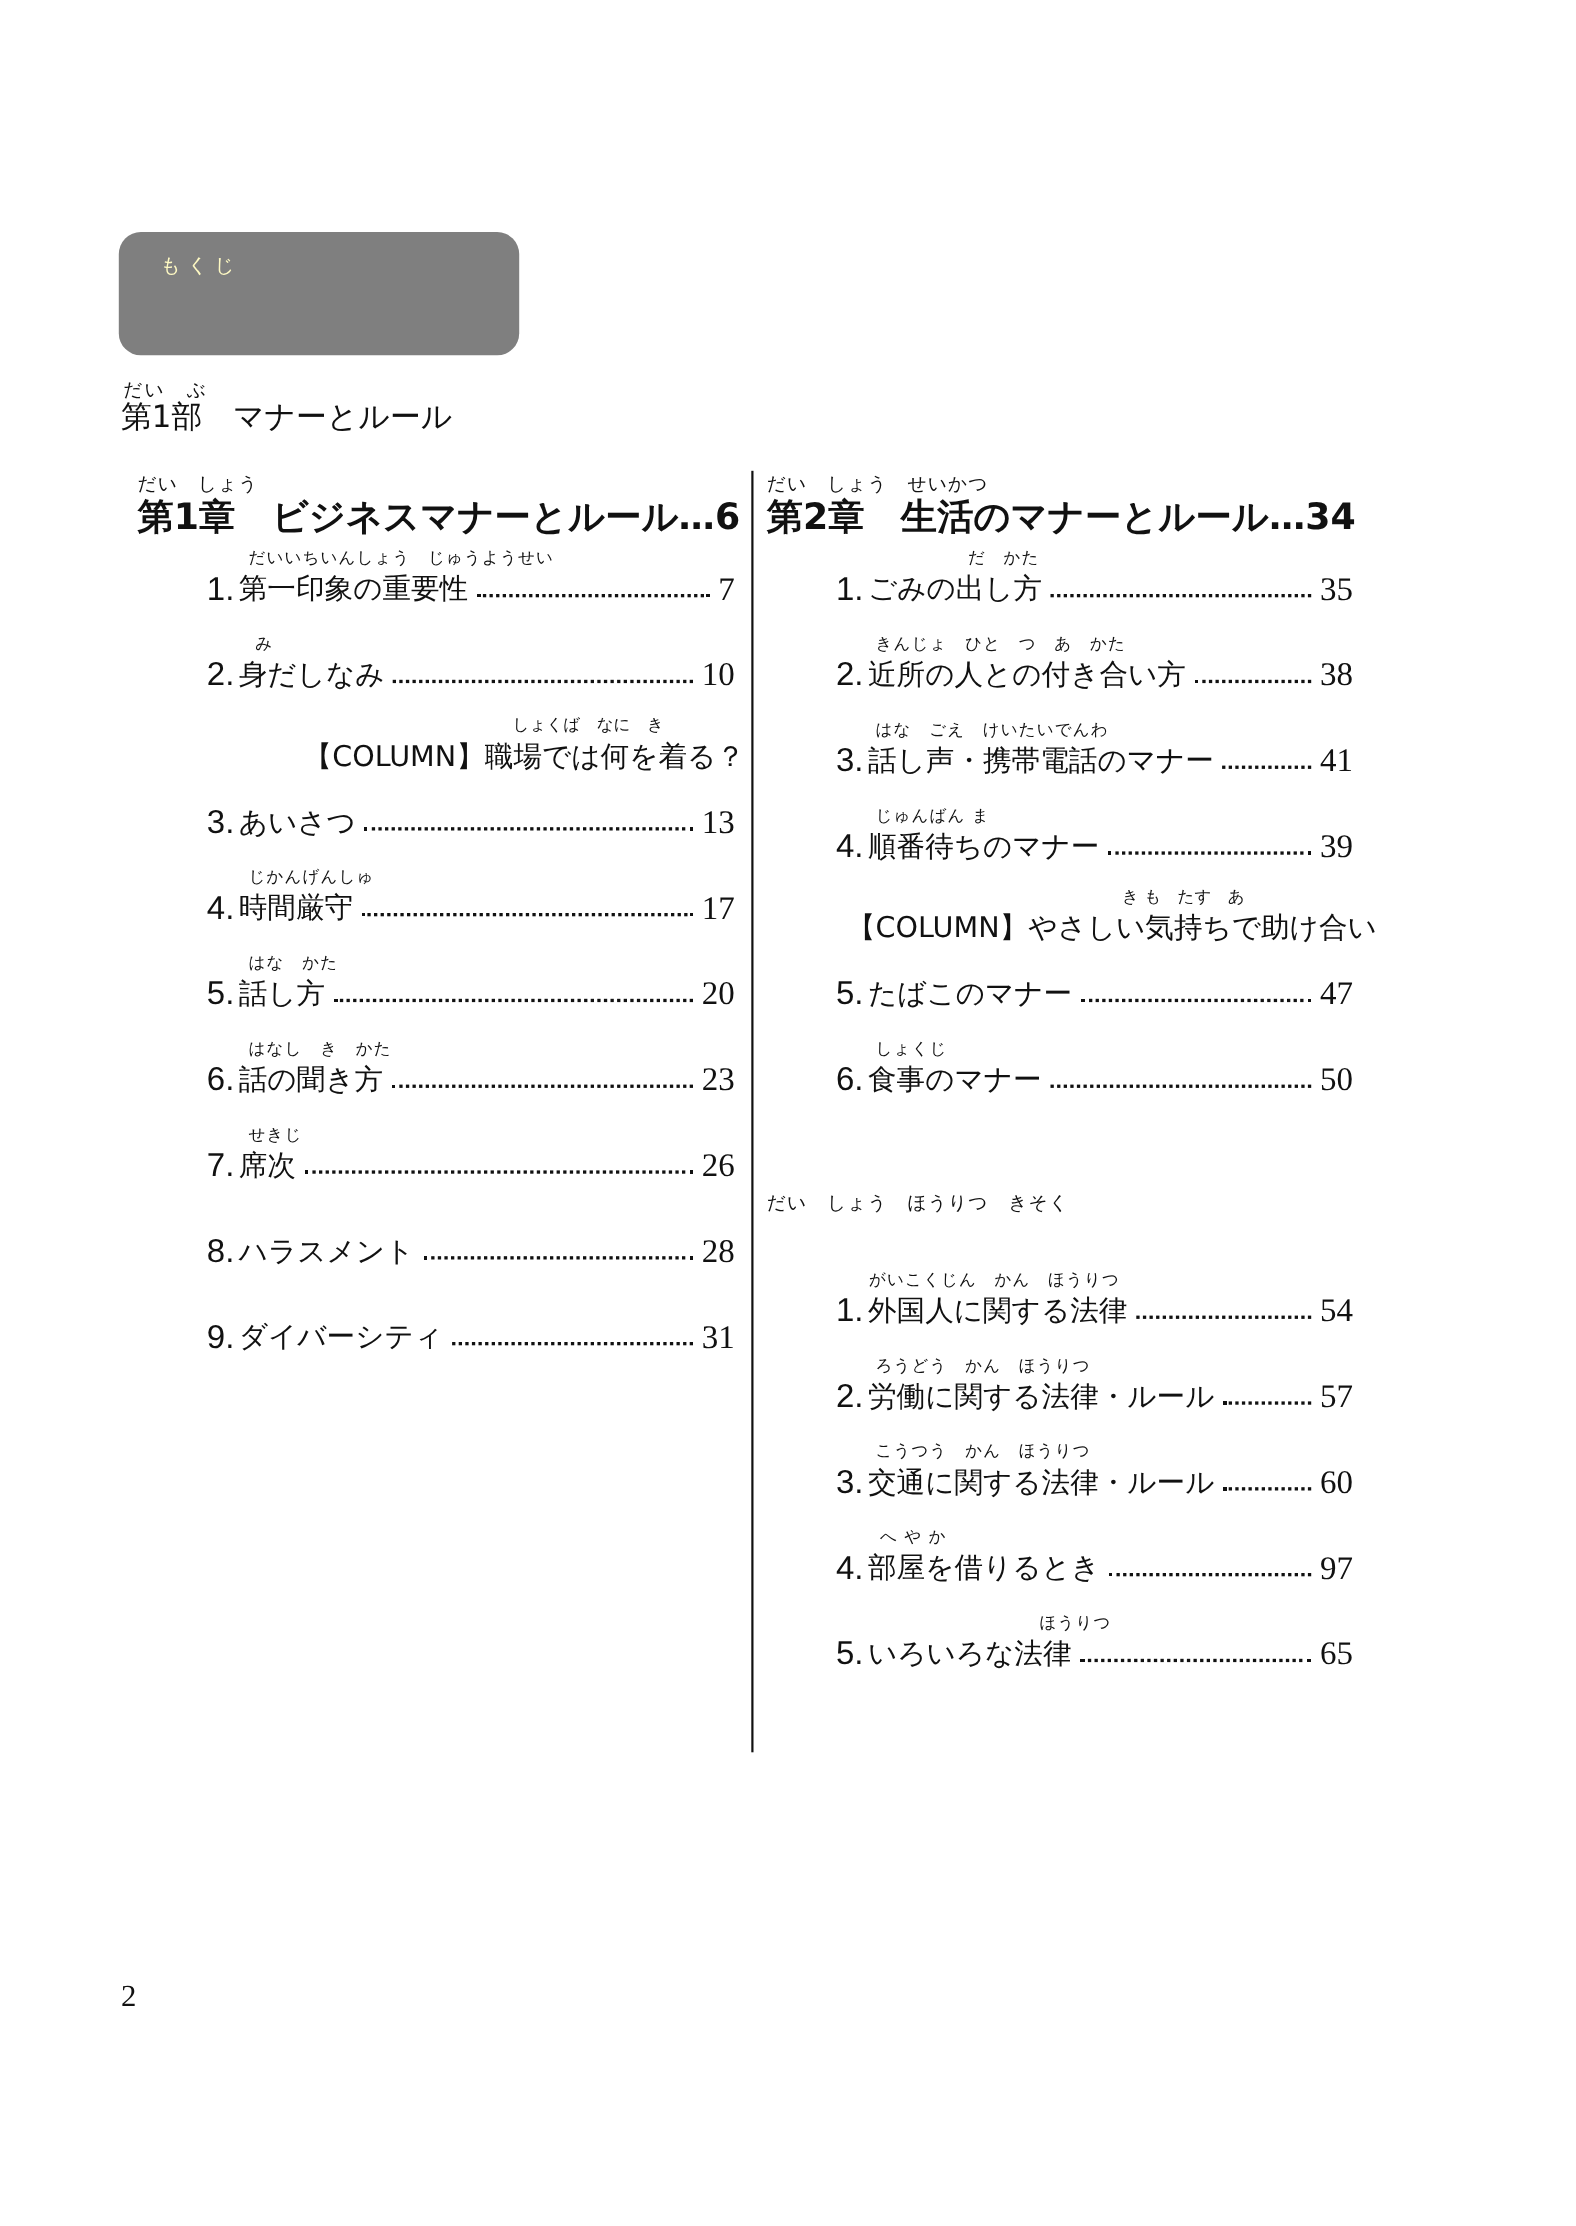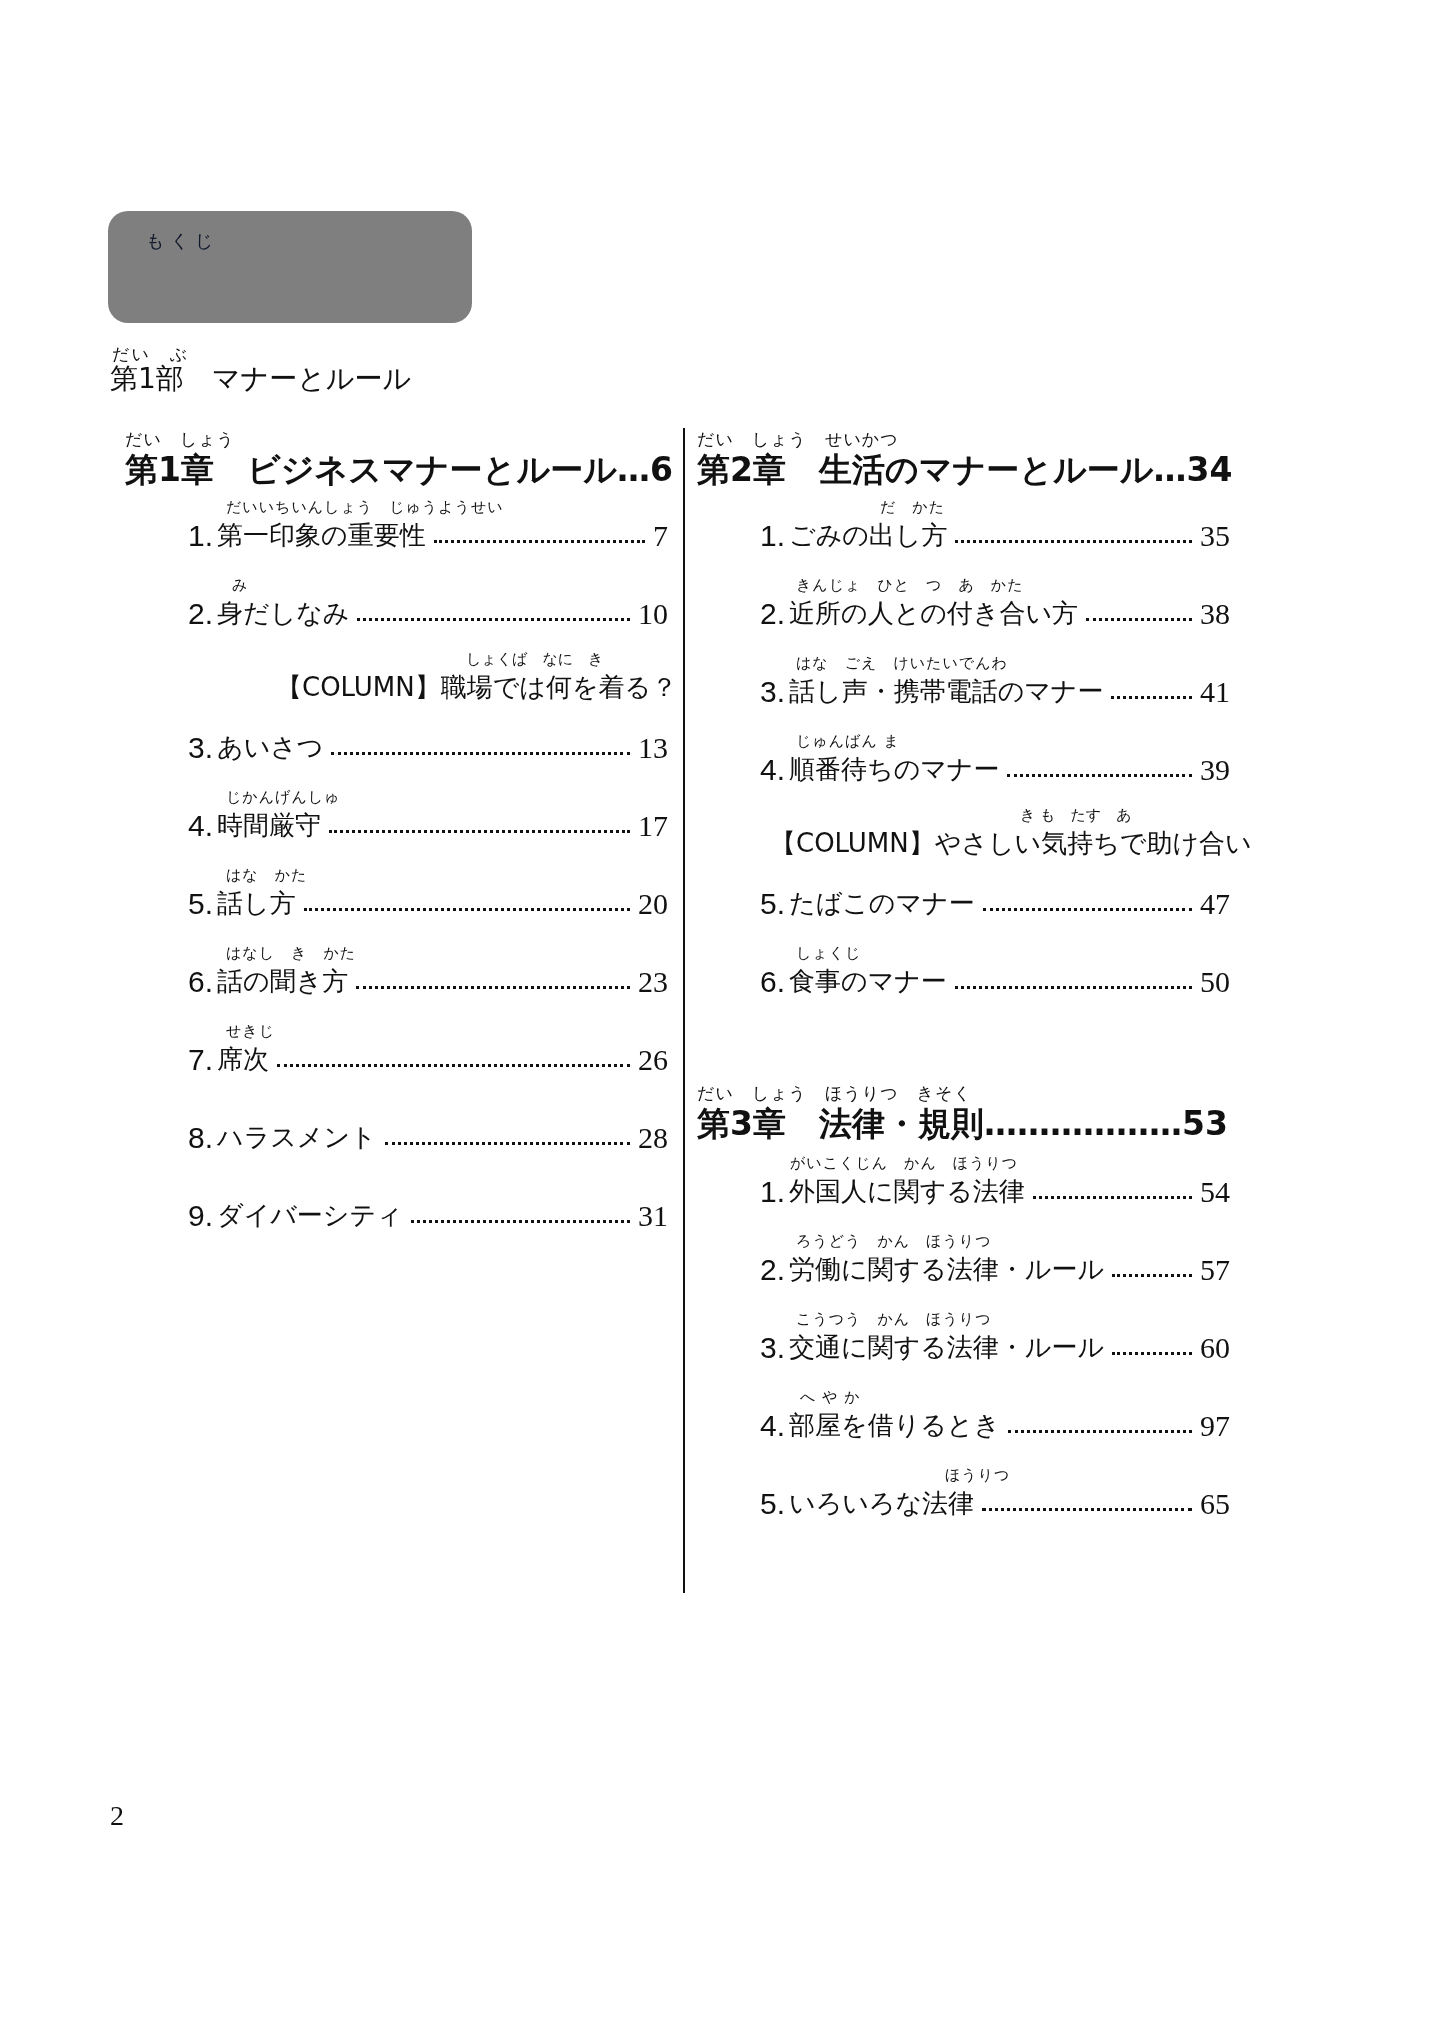--- a/index.html
+++ b/index.html
@@ -1,21 +1,21 @@
 <!DOCTYPE html>
 <html><head>
 <meta charset="utf-8">
 <style>
   html, body { margin: 0; padding: 0; background: #ffffff; }
   body { width: 1433px; height: 2024px; position: relative; overflow: hidden;
          font-family: "DejaVu Sans", "Liberation Sans", sans-serif; color: #111; }
   .abs { position: absolute; }
   .title-box { left: 108px; top: 211px; width: 364px; height: 112px; background: #7f7f7f;
                border-radius: 20px; }
-  .title-ruby { position: absolute; left: 38px; top: 18px; font-size: 18px; color: #0f172a; letter-spacing: 6px; }
+  .title-ruby { position: absolute; left: 38px; top: 18px; font-size: 18px; color: #fef9c3; letter-spacing: 6px; }
   .title-text { position: absolute; left: 34px; top: 38px; font-size: 46px; color: #fff; white-space: nowrap; }
   .part-ruby { left: 112px; top: 343px; font-size: 17px; letter-spacing: 2px; }
   .part-title { left: 110px; top: 360px; font-size: 28px; font-weight: normal; white-space: nowrap; }
   .divider { left: 683px; top: 428px; width: 2px; height: 1165px; background: #111; }
   .chapter { position: absolute; white-space: nowrap; }
   .chapter .ruby { font-size: 17px; height: 20px; letter-spacing: 1px; }
   .chapter .label { font-size: 33px; font-weight: bold; }
   .entry { position: absolute; display: flex; align-items: flex-end; }
   .entry .ruby { position: absolute; top: -20px; font-size: 15px; white-space: nowrap; letter-spacing: 1px; }
   .entry .num { font-size: 30px; font-family: "Liberation Sans", sans-serif; margin-right: 4px; }
@@ -154,21 +154,20 @@
 <div class="entry" style="left:760px; top:964px; width:470px;">
   <span class="ruby" style="left:36px;">しょくじ</span>
   <span class="num">6.</span>
   <span class="label">食事のマナー</span>
   <span class="dots"></span>
   <span class="page">50</span>
 </div>
 
 <div class="chapter" style="left:697px; top:1082px;">
   <div class="ruby">だい　しょう　ほうりつ　きそく</div>
-  <div class="label">第3章　法律・規則………………53</div>
 </div>
 
 <div class="entry" style="left:760px; top:1174px; width:470px;">
   <span class="ruby" style="left:30px;">がいこくじん　かん　ほうりつ</span>
   <span class="num">1.</span>
   <span class="label">外国人に関する法律</span>
   <span class="dots"></span>
   <span class="page">54</span>
 </div>
 <div class="entry" style="left:760px; top:1252px; width:470px;">

